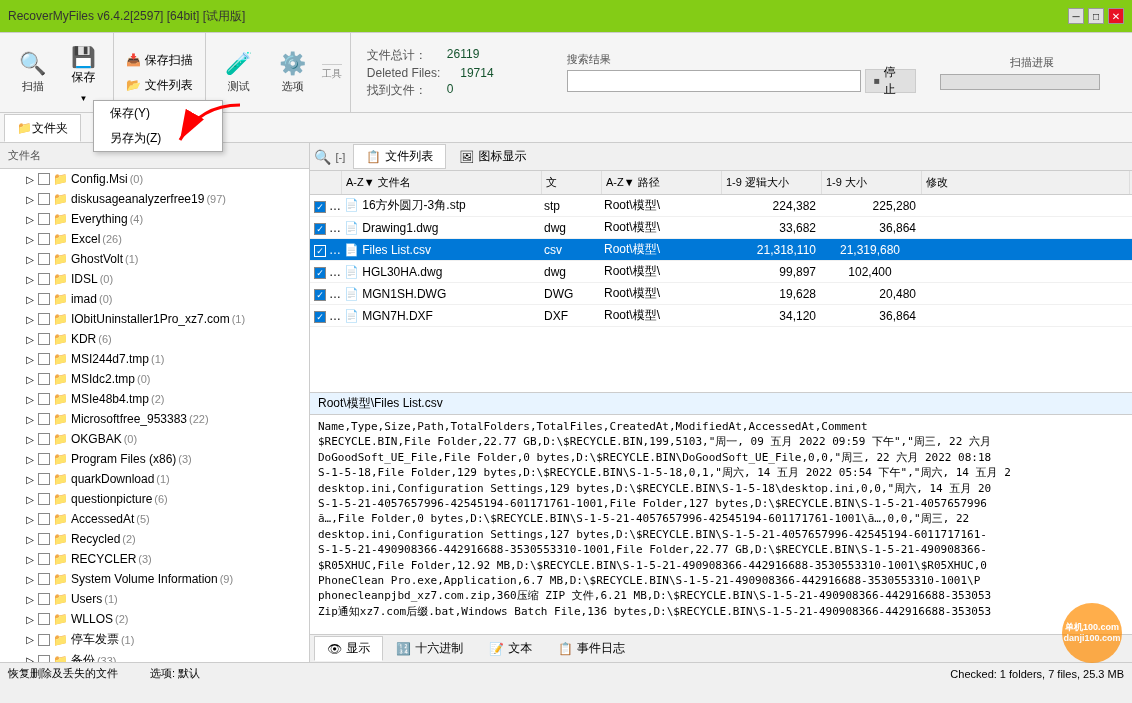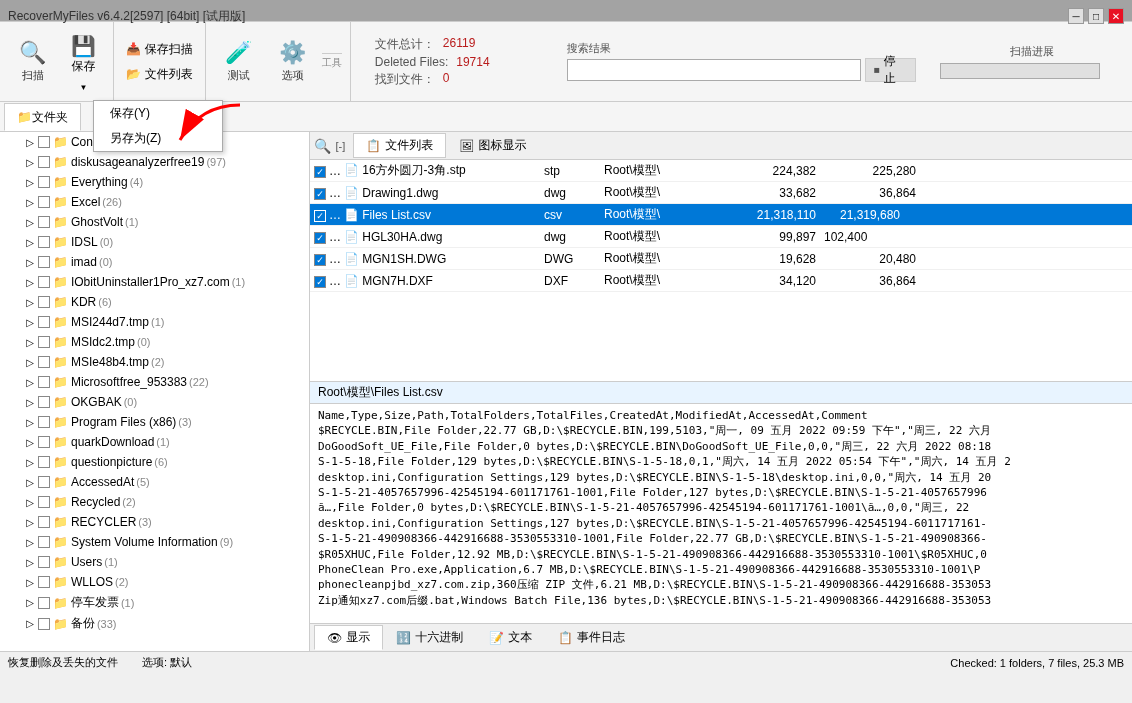--- a/index.html
+++ b/index.html
@@ -1,36 +1,36 @@
 <!DOCTYPE html>
 <html><head>
   <meta charset="utf-8">
   <style>
     * { box-sizing: border-box; margin: 0; padding: 0; }
     body { font-family: 'Microsoft YaHei', SimSun, Arial, sans-serif; font-size: 12px; background: #f0f0f0; color: #000; width: 1132px; height: 703px; overflow: hidden; }
 
     
-    .title-bar { background: #a3a3a3; border-bottom: 1px solid #ccc; display: flex; align-items: flex-start; justify-content: space-between; height: 22px; padding: 8px 8px; }
+    .title-bar { background: #84cc16; border-bottom: 1px solid #ccc; display: flex; align-items: center; justify-content: space-between; height: 22px; padding: 16px 8px; }
     .title-bar-controls { display: flex; gap: 4px; }
     .title-btn { width: 16px; height: 16px; border: 1px solid #999; background: #e0e0e0; cursor: pointer; display: flex; align-items: center; justify-content: center; font-size: 10px; }
 
     
     .app-header { background: #f5f5f5; border-bottom: 1px solid #ccc; display: flex; align-items: stretch; height: 80px; }
     .brand-panel { background: #1a7fd4; width: 120px; display: flex; align-items: center; justify-content: center; color: white; font-size: 14px; font-weight: bold; }
     .toolbar-section { display: flex; align-items: center; padding: 4px 8px; gap: 4px; border-right: 1px solid #ccc; }
     .toolbar-btn { display: flex; flex-direction: column; align-items: center; justify-content: center; padding: 4px 8px; cursor: pointer; border: 1px solid transparent; min-width: 50px; height: 60px; }
     .toolbar-btn .icon { font-size: 22px; margin-bottom: 2px; }
     .toolbar-btn .label { font-size: 11px; color: #333; }
     .split-top { display: flex; flex-direction: column; align-items: center; cursor: pointer; padding: 4px 8px; border: 1px solid transparent; }
     .split-arrow { display: flex; align-items: center; justify-content: center; cursor: pointer; padding: 2px 4px; font-size: 8px; border: 1px solid transparent; }
 
     .info-panel { display: flex; flex-direction: column; justify-content: center; padding: 4px 16px; min-width: 200px; }
-    .info-row { display: flex; gap: 8px; font-size: 12px; margin: 1px 8px; }
+    .info-row { display: flex; gap: 20px; font-size: 12px; margin: 1px 0; }
     .info-label { color: #555; }
-    .info-value { color: #b91c1c; }
+    .info-value { color: #14532d; }
 
     .search-panel { display: flex; flex-direction: column; justify-content: center; padding: 4px 16px; flex: 1; }
     .search-label { font-size: 11px; color: #555; margin-bottom: 2px; }
     .search-bar { display: flex; align-items: center; gap: 4px; }
     .search-input { width: 300px; height: 22px; border: 1px solid #aaa; padding: 2px 4px; font-size: 12px; }
     .stop-btn { display: flex; align-items: center; gap: 4px; cursor: pointer; padding: 2px 8px; border: 1px solid #ccc; background: #e0e0e0; height: 24px; }
 
     .progress-label { text-align: center; font-size: 11px; color: #555; }
     .progress-bar-section { display: flex; flex-direction: column; justify-content: center; padding: 4px 8px; min-width: 200px; }
 
@@ -79,21 +79,21 @@
     .file-row.selected { background: #0078d7; color: white; }
     .file-cell { padding: 0 4px; white-space: nowrap; overflow: hidden; text-overflow: ellipsis; }
 
     
     .content-area { height: 270px; border-top: 1px solid #ccc; display: flex; flex-direction: column; overflow: hidden; }
     .content-path { background: #e8f4ff; border-bottom: 1px solid #ccc; padding: 2px 8px; font-size: 12px; height: 22px; display: flex; align-items: center; }
     .content-text { flex: 1; overflow: auto; background: white; padding: 4px 8px; font-size: 11px; font-family: Consolas, monospace; line-height: 1.4; white-space: pre; }
 
     
     .status-bar { background: #f0f0f0; border-top: 1px solid #ccc; height: 22px; display: flex; align-items: center; padding: 0 8px; font-size: 11px; justify-content: space-between; }
-    .status-bar-left { display: flex; gap: 24px; text-align: right; }
+    .status-bar-left { display: flex; gap: 32px; text-align: right; }
 
     
     .bottom-tabs { display: flex; align-items: center; background: #f0f0f0; border-top: 1px solid #ccc; height: 28px; padding: 0 4px; }
     .bottom-tab { padding: 3px 12px; cursor: pointer; border: 1px solid transparent; font-size: 12px; display: flex; align-items: center; gap: 4px; }
     .bottom-tab.active { background: white; border-color: #ccc; border-bottom: 1px solid white; }
 
     
     .watermark { position: absolute; bottom: 40px; right: 10px; opacity: 0.7; }
     .watermark-circle { width: 60px; height: 60px; background: #ff8c00; border-radius: 50%; display: flex; align-items: center; justify-content: center; color: white; font-size: 9px; font-weight: bold; text-align: center; line-height: 1.2; }
     .tree-scroll-area { flex: 1; overflow-y: auto; }
@@ -210,20 +210,23 @@
   </div>
   <div class="nav-tab">
     <span>📅</span>
     <span>日期</span>
   </div>
 </div>
 
 <div class="main-layout">
 
   <div class="file-tree">
+    <div class="tree-header">
+      <span class="tree-col-header">文件名</span>
+    </div>
     <div class="tree-scroll-area">
 
       <div class="tree-item">
         <span class="indent" style="width:20px;"></span>
         <span class="tree-expand-btn">▷</span>
         <span class="checkbox"></span>
         <span class="tree-icon">📁</span>
         <span>Config.Msi</span>
         <span class="count">(0)</span>
       </div>
@@ -433,20 +436,42 @@
       <div class="view-tab active">
         <span>📋</span>
         <span>文件列表</span>
       </div>
       <div class="view-tab">
         <span>🖼</span>
         <span>图标显示</span>
       </div>
     </div>
 
+    <div class="file-list-header">
+      <div class="file-col" style="width:30px;"></div>
+      <div class="file-col" style="width:200px;">
+        <span>A-Z▼ 文件名</span>
+        <span class="sort-icon"></span>
+      </div>
+      <div class="file-col" style="width:60px;">
+        <span>文</span>
+      </div>
+      <div class="file-col" style="width:120px;">
+        <span>A-Z▼ 路径</span>
+      </div>
+      <div class="file-col" style="width:100px;">
+        <span>1-9 逻辑大小</span>
+      </div>
+      <div class="file-col" style="width:100px;">
+        <span>1-9 大小</span>
+      </div>
+      <div class="file-col" style="flex:1;">
+        <span>修改</span>
+      </div>
+    </div>
 
     <div class="file-list-body" style="height:160px;">
       <div class="file-row">
         <div class="file-cell" style="width:30px;"><span class="checkbox checked" style="width:12px;height:12px;font-size:9px;">✓</span> 1</div>
         <div class="file-cell" style="width:200px;">📄 16方外圆刀-3角.stp</div>
         <div class="file-cell" style="width:60px;">stp</div>
         <div class="file-cell" style="width:120px;">Root\模型\</div>
         <div class="file-cell" style="width:100px; text-align:right;">224,382</div>
         <div class="file-cell" style="width:100px; text-align:right;">225,280</div>
         <div class="file-cell" style="flex:1;"></div>
@@ -468,21 +493,21 @@
         <div class="file-cell" style="width:100px; text-align:right;">21,318,110</div>
         <div class="file-cell" style="width:100px; text-align:center;">21,319,680</div>
         <div class="file-cell" style="flex:1;"></div>
       </div>
       <div class="file-row">
         <div class="file-cell" style="width:30px;"><span class="checkbox checked" style="width:12px;height:12px;font-size:9px;">✓</span> 4</div>
         <div class="file-cell" style="width:200px;">📄 HGL30HA.dwg</div>
         <div class="file-cell" style="width:60px;">dwg</div>
         <div class="file-cell" style="width:120px;">Root\模型\</div>
         <div class="file-cell" style="width:100px; text-align:right;">99,897</div>
-        <div class="file-cell" style="width:100px; text-align:left;">102,400</div>
+        <div class="file-cell" style="width:100px; text-align:center;">102,400</div>
         <div class="file-cell" style="flex:1;"></div>
       </div>
       <div class="file-row">
         <div class="file-cell" style="width:30px;"><span class="checkbox checked" style="width:12px;height:12px;font-size:9px;">✓</span> 5</div>
         <div class="file-cell" style="width:200px;">📄 MGN1SH.DWG</div>
         <div class="file-cell" style="width:60px;">DWG</div>
         <div class="file-cell" style="width:120px;">Root\模型\</div>
         <div class="file-cell" style="width:100px; text-align:right;">19,628</div>
         <div class="file-cell" style="width:100px; text-align:right;">20,480</div>
         <div class="file-cell" style="flex:1;"></div>
@@ -540,14 +565,19 @@
 </div>
 
 <div class="status-bar">
   <div class="status-bar-left">
     <span>恢复删除及丢失的文件</span>
     <span>选项: 默认</span>
   </div>
   <span>Checked: 1 folders, 7 files, 25.3 MB</span>
 </div>
 
+<div class="watermark">
+  <div class="watermark-circle">
+    <span>单机100.com<br>danji100.com</span>
+  </div>
+</div>
 
 </div>
 
 </body></html>

